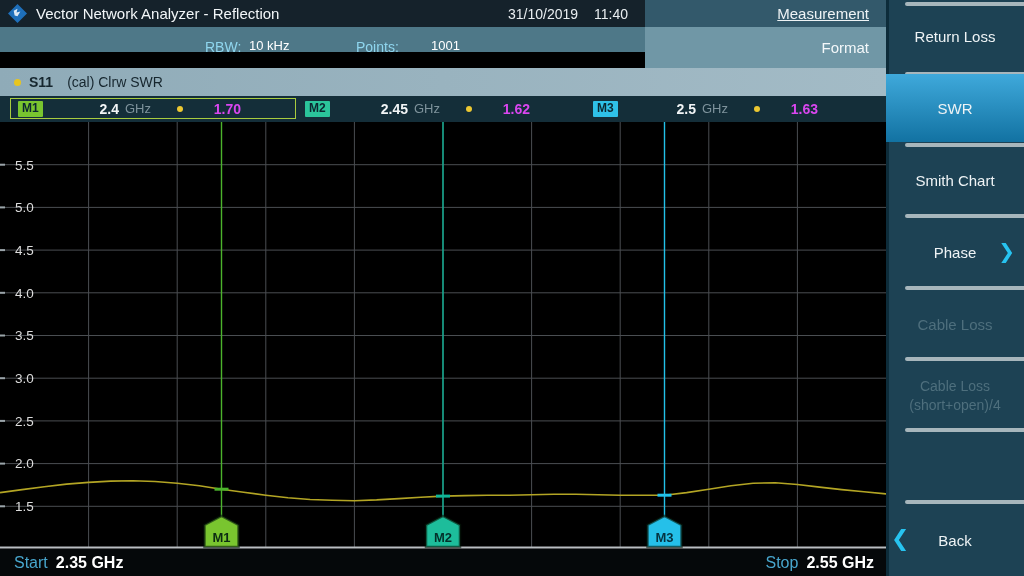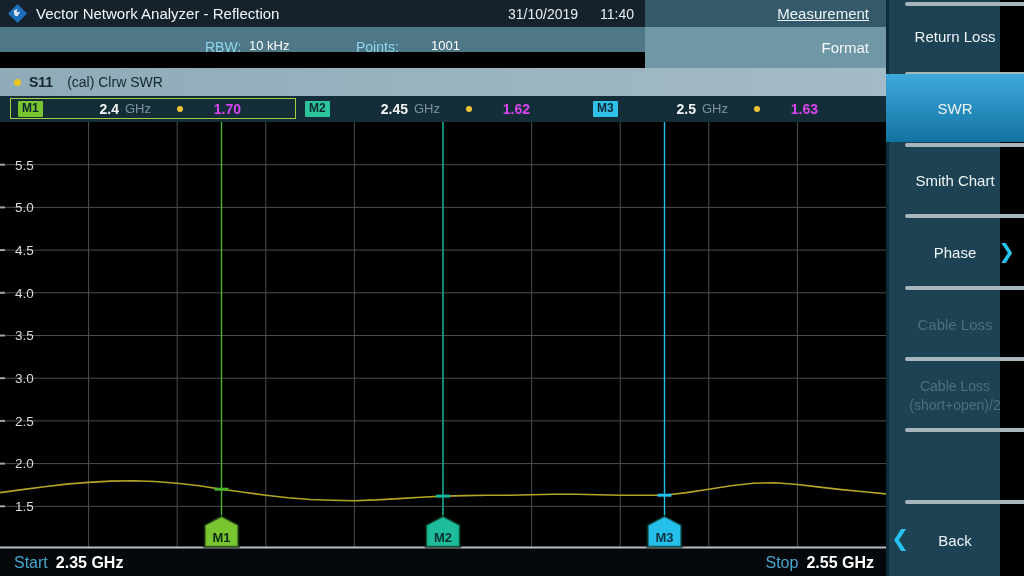--- a/index.html
+++ b/index.html
@@ -5,21 +5,21 @@
   html,body{margin:0;padding:0;background:#000;}
   #app{position:relative;width:1024px;height:576px;overflow:hidden;
        font-family:"Liberation Sans","DejaVu Sans",sans-serif;
        -webkit-font-smoothing:antialiased;color:#eef3f5;}
   .abs{position:absolute;}
 
   
   #titlebar{left:0;top:0;width:645px;height:27px;background:#15222b;display:flex;align-items:center;}
   #rs-logo{margin-left:8px;width:19px;height:19px;flex:0 0 auto;}
   #title{margin-left:9px;font-size:15px;color:#f2f6f8;}
-  #datetime{position:absolute;left:508px;top:0;height:27px;display:flex;align-items:center;gap:22px;font-size:14px;color:#e9eef1;}
+  #datetime{position:absolute;left:508px;top:0;height:27px;display:flex;align-items:center;gap:16px;font-size:14px;color:#e9eef1;}
   #measurement-tab{left:645px;top:0;width:241px;height:27px;background:#33596b;display:flex;align-items:center;justify-content:flex-end;padding-right:17px;box-sizing:border-box;font-size:15px;text-decoration:underline;}
   #settings-bar{left:0;top:27px;width:645px;height:25px;background:#4e7888;}
   #settings-bar .lbl{color:#8fd6ee;font-size:14px;}
   #settings-bar .val{color:#ffffff;font-size:13px;font-weight:normal;}
   #rbw-label{position:absolute;left:205px;top:12px;}
   #rbw-value{position:absolute;left:249px;top:11px;}
   #points-label{position:absolute;left:356px;top:12px;}
   #points-value{position:absolute;left:431px;top:11px;}
   #format-tab{left:645px;top:27px;width:241px;height:41px;background:#7097a6;display:flex;align-items:center;justify-content:flex-end;padding-right:17px;box-sizing:border-box;font-size:15px;color:#f4f8fa;}
 
@@ -41,21 +41,21 @@
 
   
   #chart{left:0;top:122px;width:886px;height:427px;background:#000;}
 
   
   #footer{left:0;top:549px;width:886px;height:27px;background:#05080a;display:flex;align-items:center;justify-content:space-between;padding:0 12px 0 14px;box-sizing:border-box;font-size:16px;}
   .flabel{color:#48a6cd;}
   .fval{color:#fff;font-weight:bold;margin-left:8px;}
 
   
-  #sidebar{left:886px;top:0;width:114px;height:576px;background:#1d4254;}
+  #sidebar{left:886px;top:0;width:138px;height:576px;background:#1d4254;}
   #sidebar .strip{position:absolute;left:0;top:0;width:3px;height:576px;background:#0d2c3a;}
   .sbtn{position:absolute;left:0;width:138px;height:72px;display:flex;align-items:center;justify-content:center;text-align:center;font-size:15px;color:#eef3f5;cursor:pointer;}
   .sbtn.disabled{color:#4e6f7d;}
   .sbtn.active{top:74px;height:68px;background:linear-gradient(#3fa9db,#1272a2);}
   .sbtn .two-line{line-height:1.35;font-size:14px;}
   .sep{position:absolute;left:19px;width:119px;height:4px;border-radius:3px 0 0 3px;background:#a7b6bc;}
   .chev{position:absolute;font-size:20px;font-weight:bold;color:#27c3f0;top:50%;transform:translateY(-54%);}
   .chev.right{right:9px;}
   .chev.left{left:5px;font-size:22px;}
 </style>
@@ -218,21 +218,21 @@
     <div class="sbtn" style="top:216px">
       <span>Phase</span>
       <span class="chev right">❯</span>
     </div>
     <div class="sbtn disabled" style="top:288px">
       <span>Cable Loss</span>
     </div>
     <div class="sbtn disabled" style="top:360px">
       <span class="two-line">
         <span>Cable Loss</span><br>
-        <span>(short+open)/2</span>
+        <span>(short+open)/4</span>
       </span>
     </div>
     <div class="sbtn" style="top:432px"></div>
     <div class="sbtn" style="top:504px">
       <span class="chev left">❮</span>
       <span>Back</span>
     </div>
   </div>
 
 </div>

